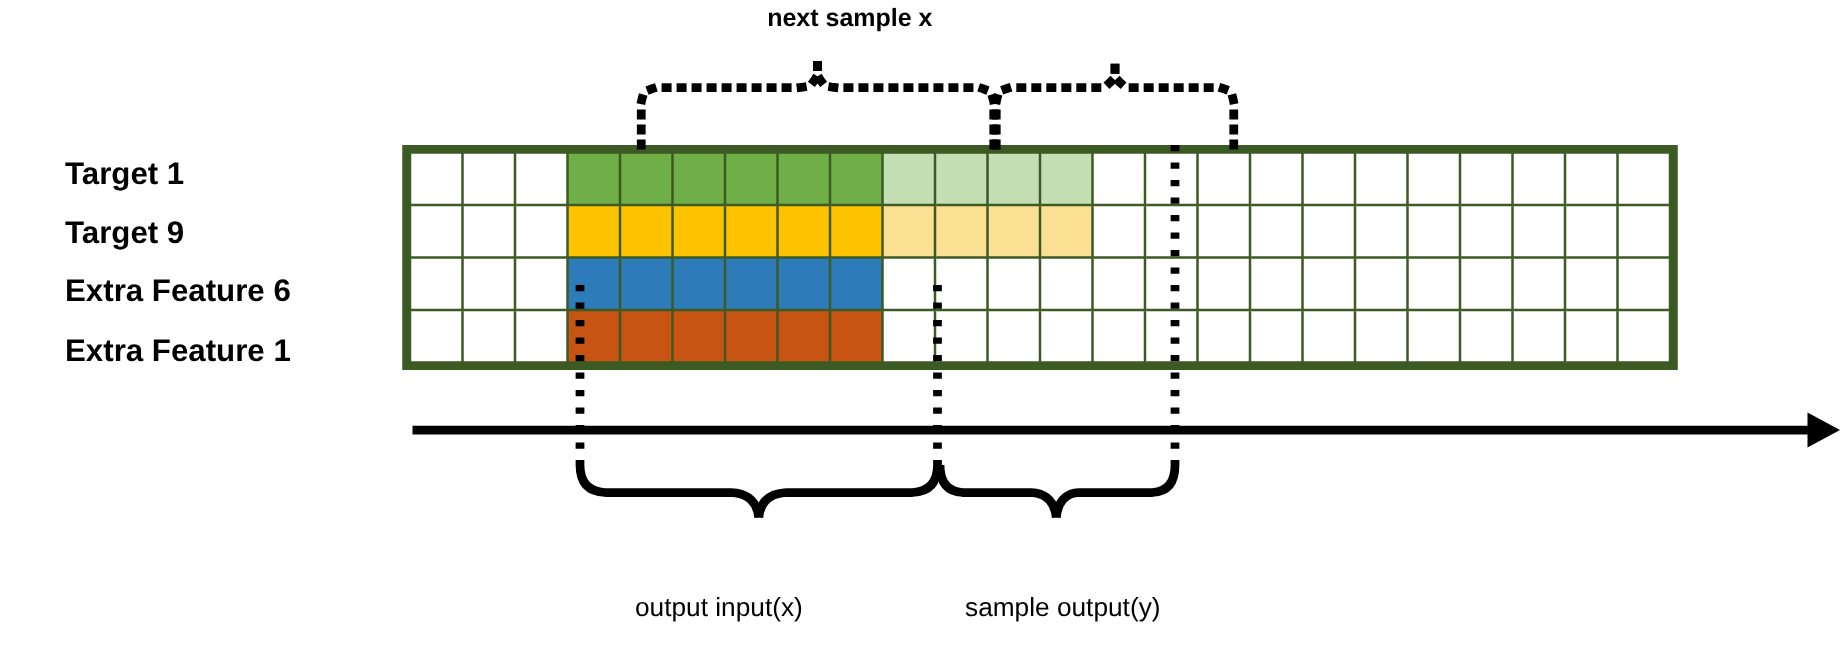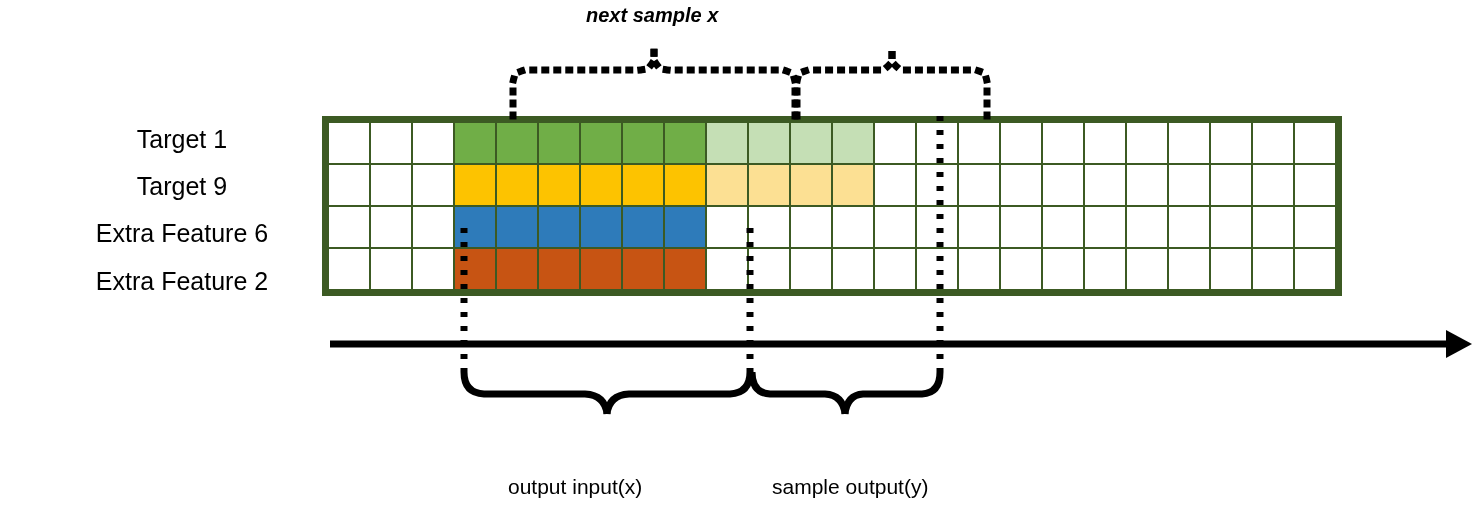--- a/index.html
+++ b/index.html
@@ -26,33 +26,32 @@
     top: 2px;
     font-size: 30px;
     font-weight: bold;
     letter-spacing: -0.2px;
     white-space: nowrap;
   }
 
   
   .brace-label {
     font-size: 20px;
-    font-style: italic;
     font-weight: bold;
     white-space: nowrap;
-    text-align: left;
+    text-align: right;
   }
   #lbl-next-x { left: 586px; top: 4px; width: 160px; }
   #lbl-next-y { left: 812px; top: 4px; width: 160px; }
 
   
   .row-label {
     font-size: 25px;
-    font-weight: normal;
-    text-align: center;
+    font-weight: bold;
+    text-align: left;
     white-space: nowrap;
     width: 260px;
     left: 52px;
     height: 47px;
     line-height: 47px;
   }
 
   
   #grid {
     left: 322px;
@@ -106,21 +105,21 @@
 <body>
 
 <div id="stage">
 
 
   <div class="abs brace-label" id="lbl-next-x">next sample x</div>
 
   <div class="abs row-label" style="top:116px;">Target 1</div>
   <div class="abs row-label" style="top:163px;">Target 9</div>
   <div class="abs row-label" style="top:210px;">Extra Feature 6</div>
-  <div class="abs row-label" style="top:258px;">Extra Feature 2</div>
+  <div class="abs row-label" style="top:258px;">Extra Feature 1</div>
 
   <div class="abs" id="grid">
     <table id="grid-table">
       <tbody id="grid-body">
           <tr>
             <td style="background: rgb(255, 255, 255);"></td>
             <td style="background: rgb(255, 255, 255);"></td>
             <td style="background: rgb(255, 255, 255);"></td>
             <td style="background: rgb(112, 174, 71);"></td>
             <td style="background: rgb(112, 174, 71);"></td>

